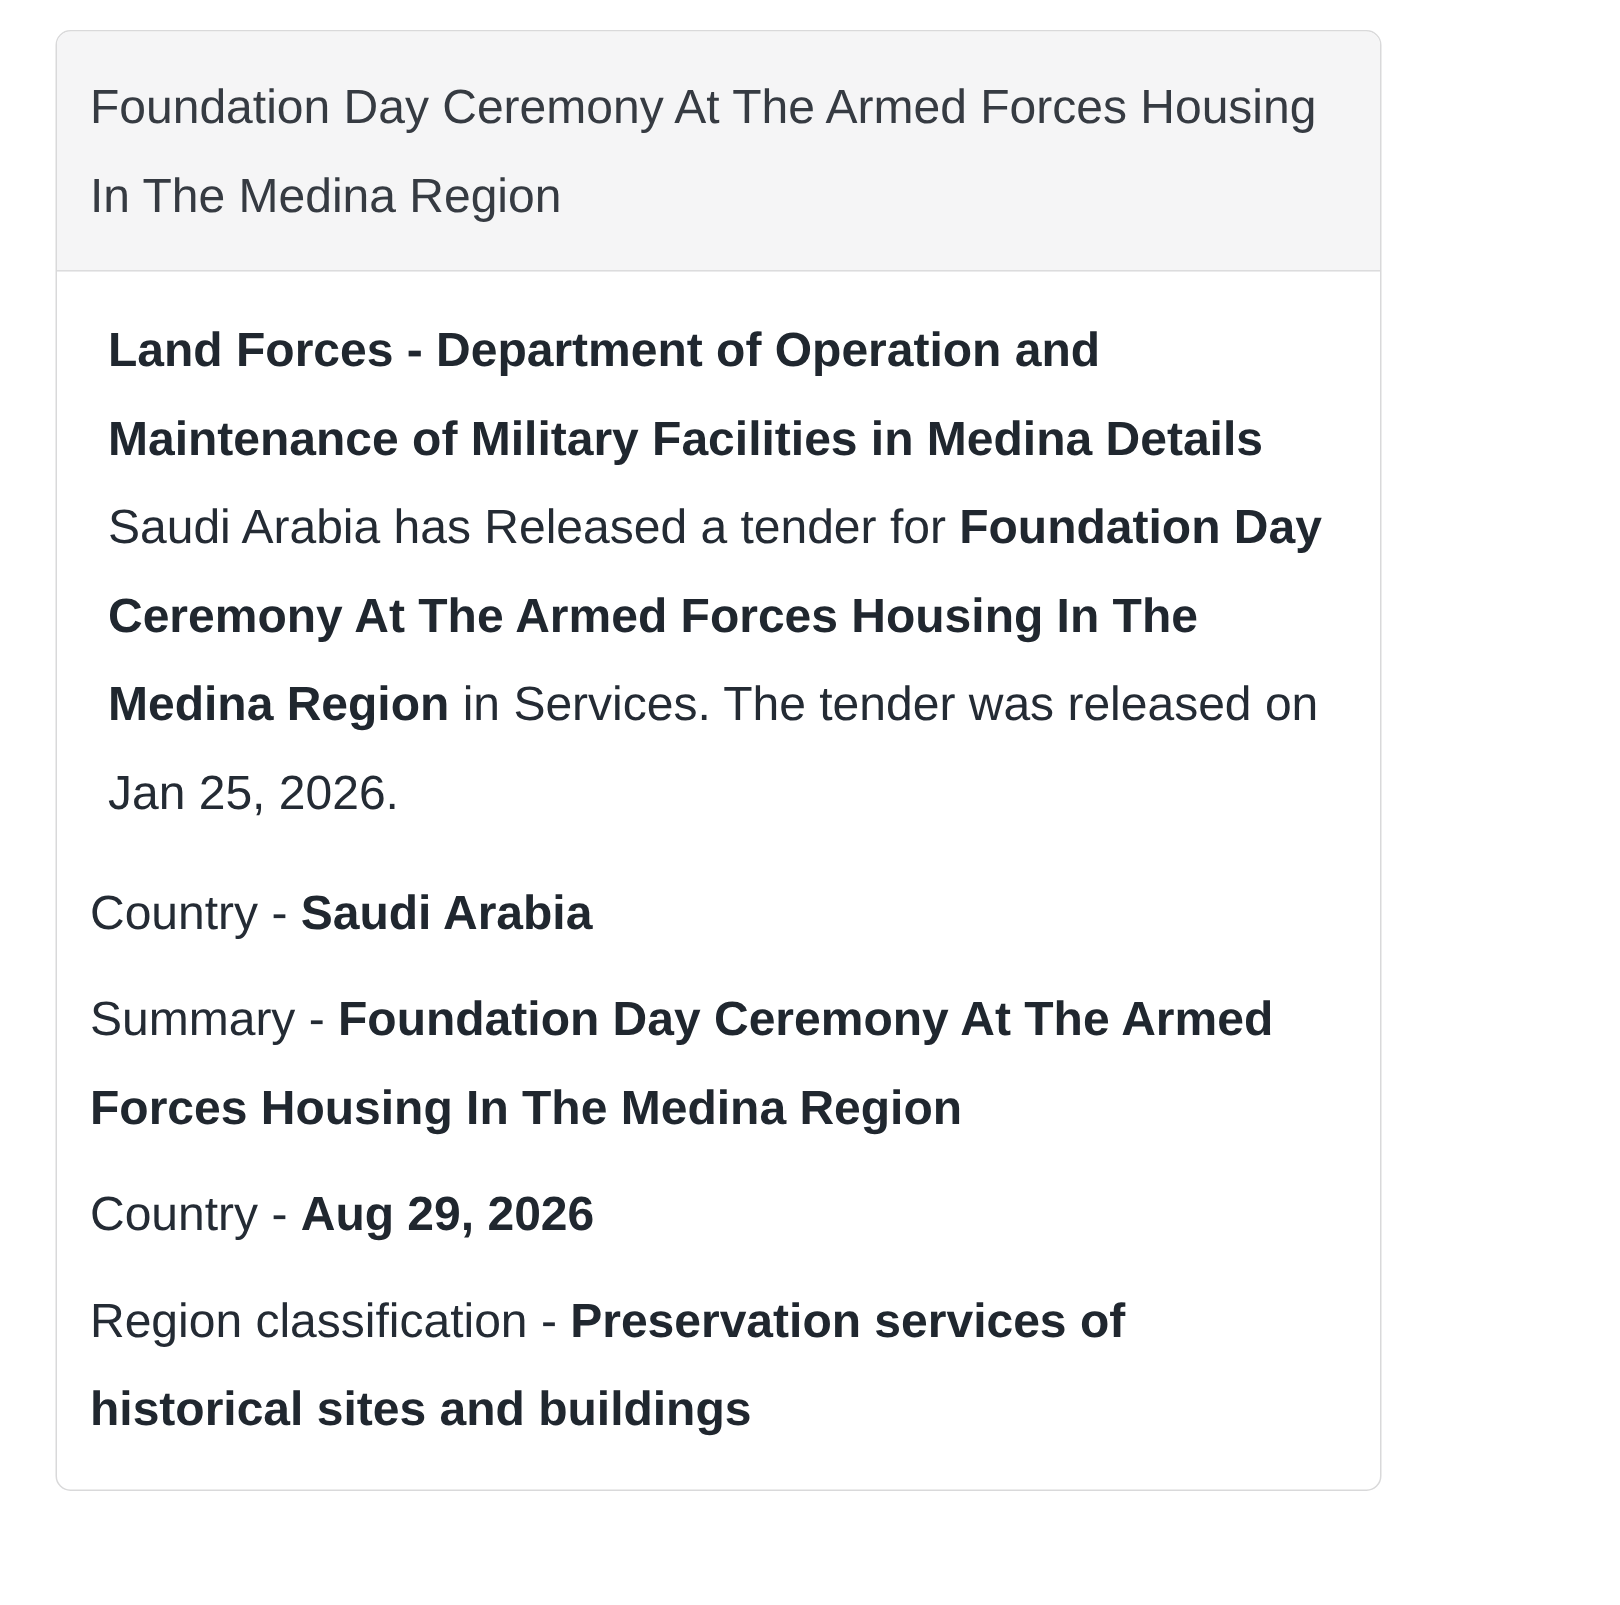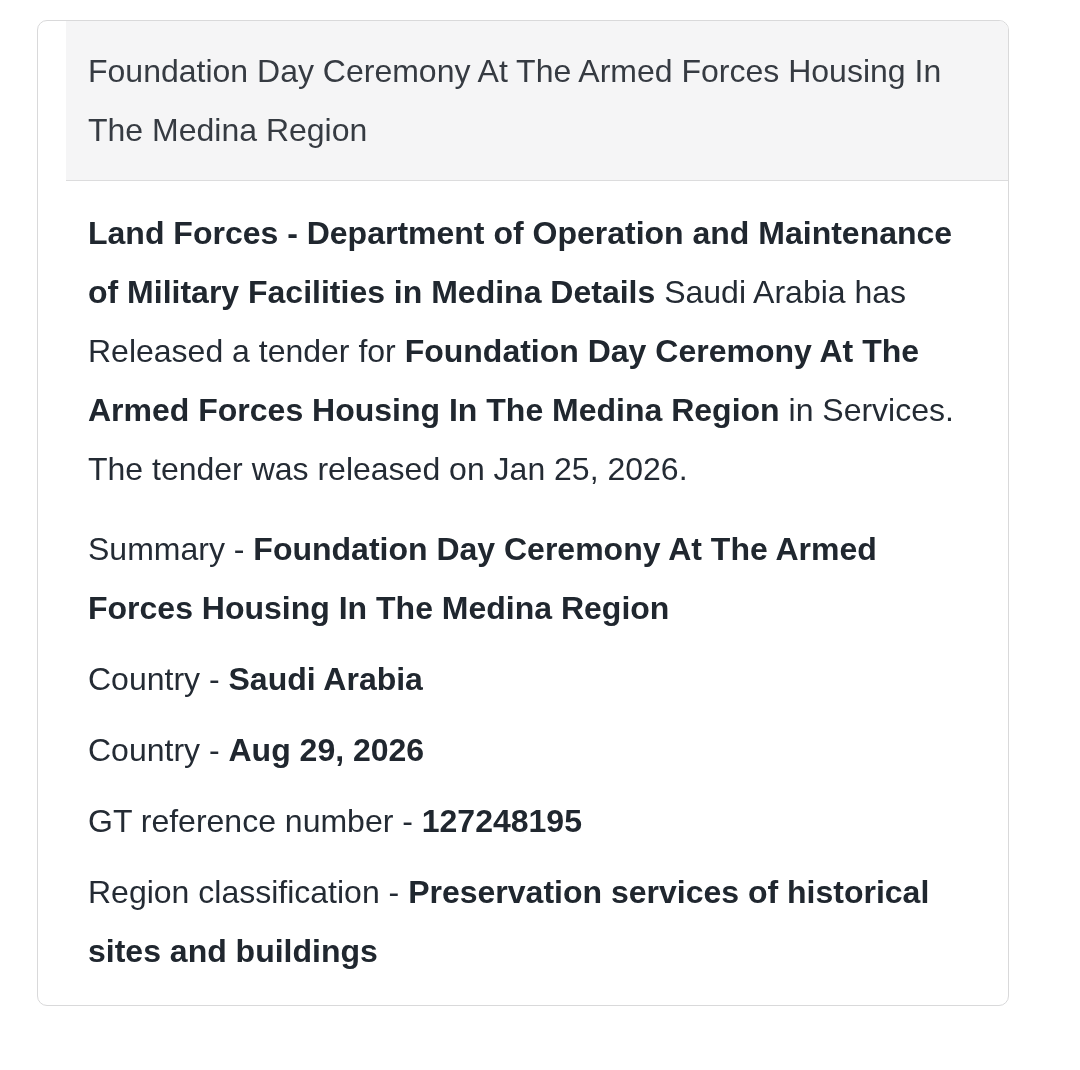--- a/index.html
+++ b/index.html
@@ -13,27 +13,26 @@
     position: relative;
     width: 1080px;
     height: 1070px;
     background: #ffffff;
     overflow: hidden;
   }
   .card {
     position: absolute;
     left: 37px;
     top: 20px;
-    width: 972px;
+    width: 884px;
     box-sizing: border-box;
     background: #ffffff;
     border: 1px solid #d9d9da;
     border-radius: 10px;
     overflow: hidden;
-    padding-left: 28px;
   }
   .card-header {
     background: #f5f5f6;
     border-bottom: 1px solid #dcdcdd;
     padding: 21px 22px 20px 22px;
   }
   .card-title {
     font-size: 32px;
     line-height: 59px;
     font-weight: 400;
@@ -45,20 +44,21 @@
     font-size: 32px;
     line-height: 59px;
     color: #242b34;
   }
   .card-body p {
     margin: 0 0 12px 0;
     max-width: 920px;
   }
   .card-body p.intro {
     margin-bottom: 21px;
+    margin-left: 12px;
   }
   .card-body p:last-child {
     margin-bottom: 0;
   }
   .b {
     font-weight: 700;
     color: #20272f;
   }
 </style>
 </head>
@@ -68,25 +68,24 @@
   <div class="card">
 
     <div class="card-header">
       <div class="card-title">Foundation Day Ceremony At The Armed Forces Housing In The Medina Region</div>
     </div>
 
     <div class="card-body">
 
       <p class="intro"><span class="b">Land Forces - Department of Operation and Maintenance of Military Facilities in Medina Details</span><span> Saudi Arabia has Released a tender for </span><span class="b">Foundation Day Ceremony At The Armed Forces Housing In The Medina Region</span><span> in Services. The tender was released on Jan 25, 2026.</span></p>
 
+      <p><span>Country - </span><span class="b">Saudi Arabia</span></p>
+
       <p><span>Summary - </span><span class="b">Foundation Day Ceremony At The Armed Forces Housing In The Medina Region</span></p>
-
-      <p><span>Country - </span><span class="b">Saudi Arabia</span></p>
 
       <p><span>Country - </span><span class="b">Aug 29, 2026</span></p>
 
-      <p><span>GT reference number - </span><span class="b">127248195</span></p>
 
       <p><span>Region classification - </span><span class="b">Preservation services of historical sites and buildings</span></p>
 
     </div>
   </div>
 </div>
 
 </body></html>

